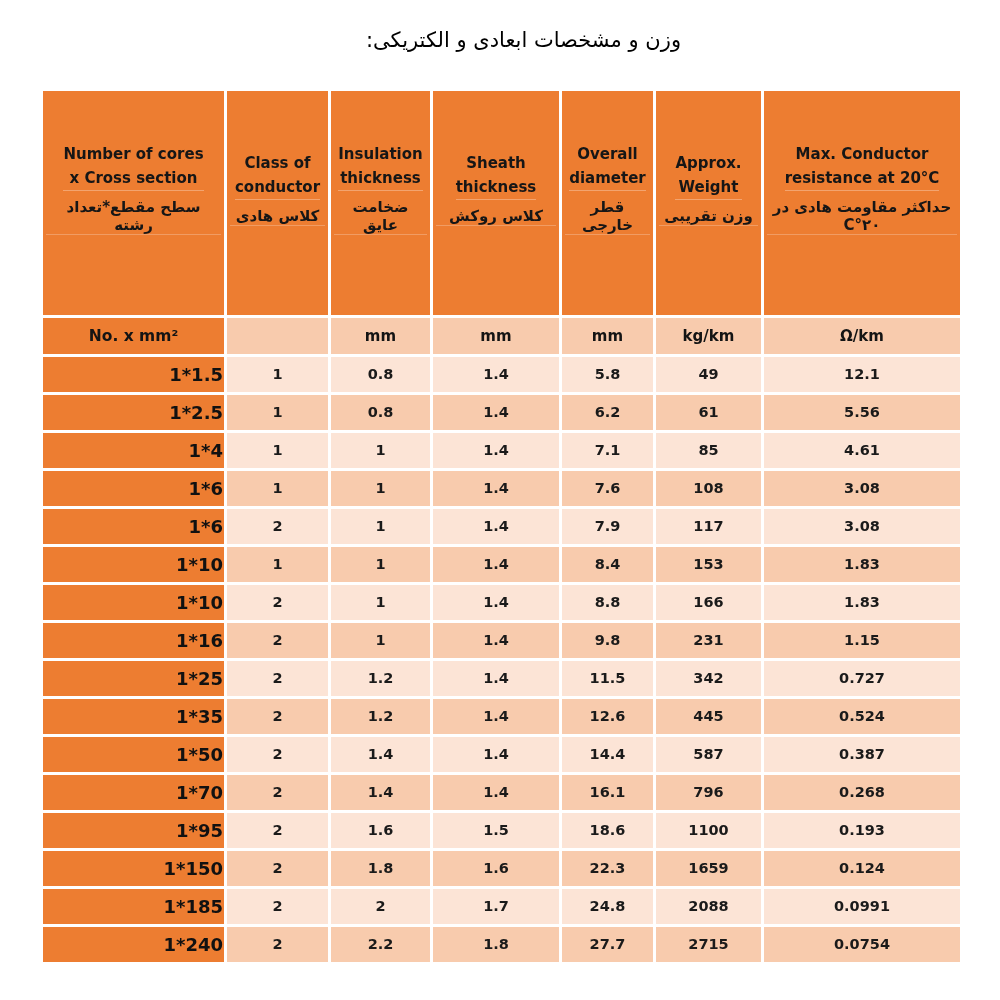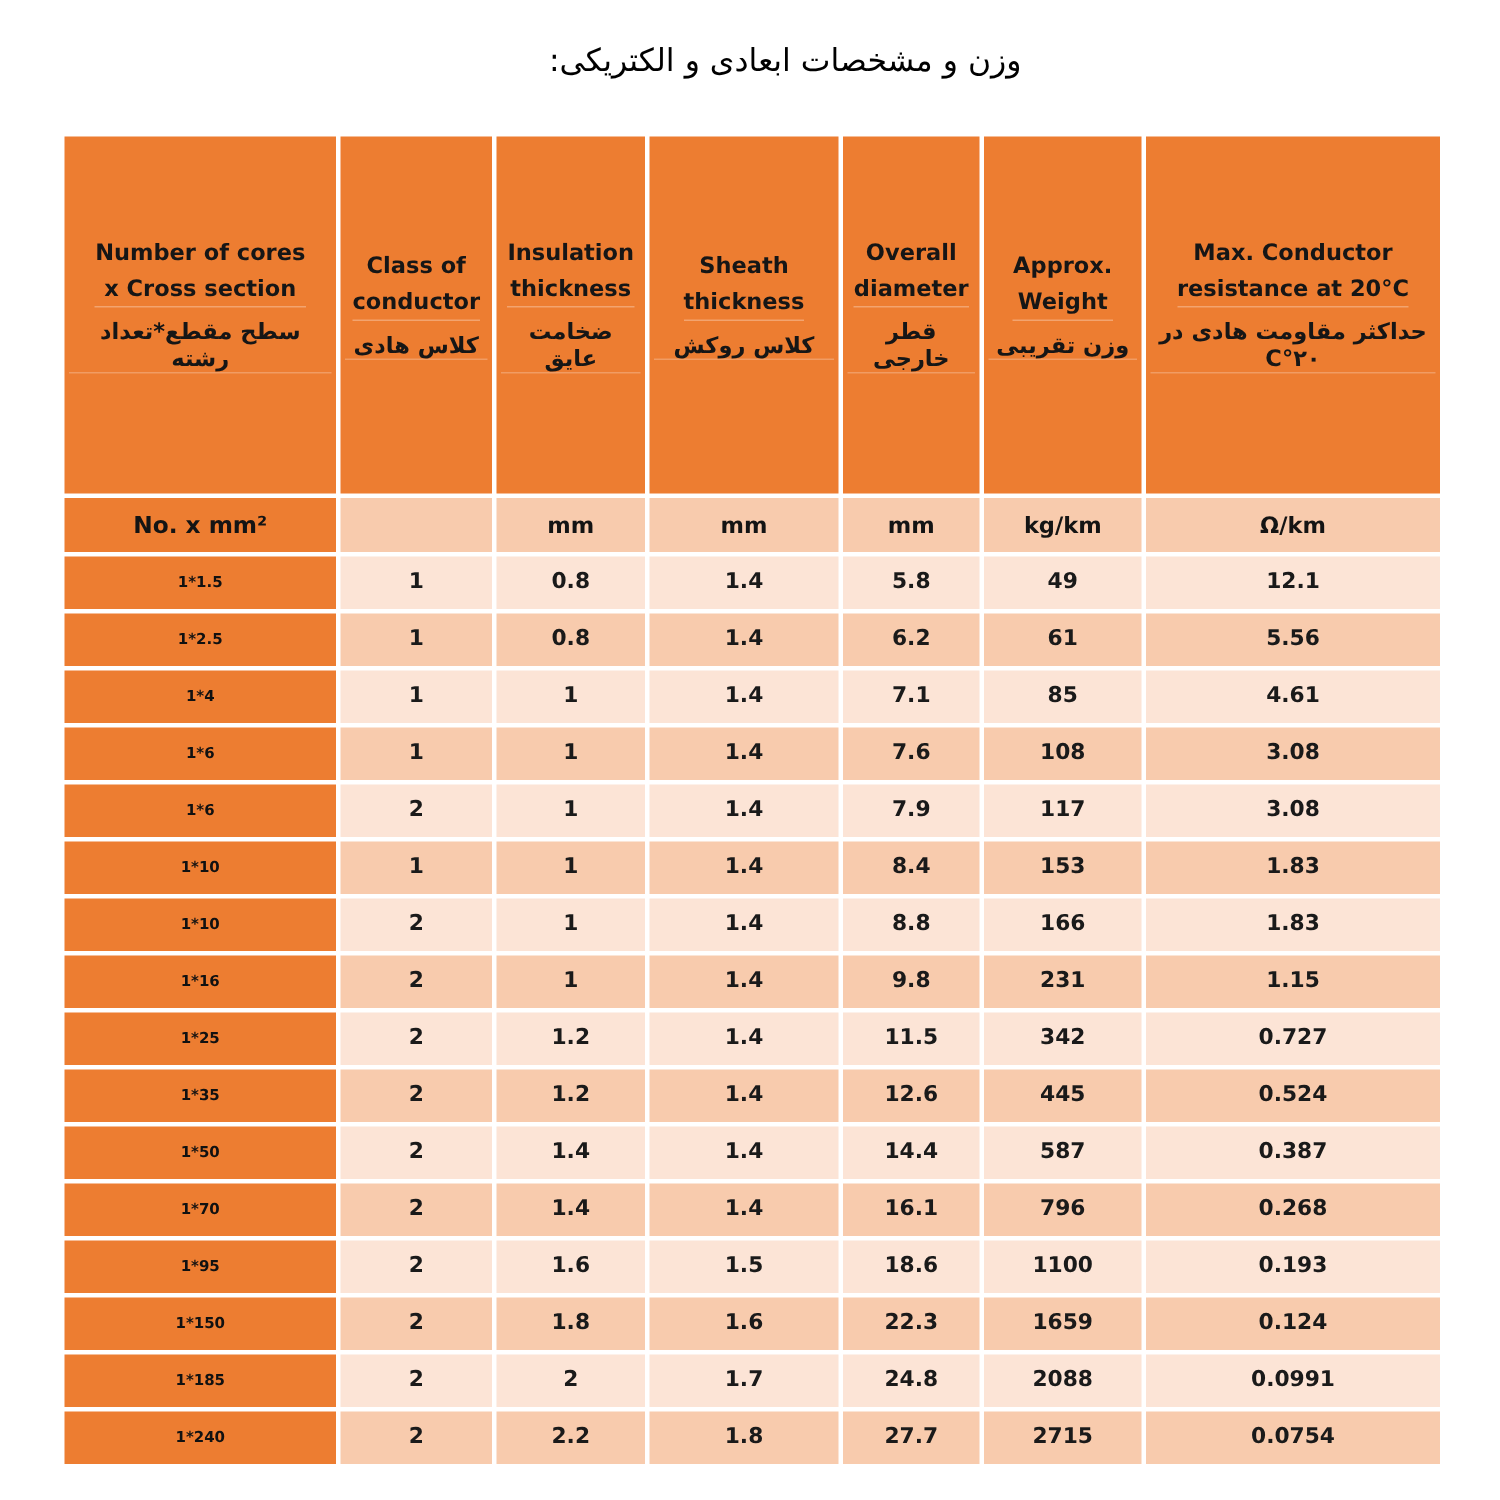--- a/index.html
+++ b/index.html
@@ -30,21 +30,21 @@
   col.c3 { width: 99px;  }
   col.c4 { width: 126px; }
   col.c5 { width: 91px;  }
   col.c6 { width: 105px; }
   col.c7 { width: 196px; }
 
   th.hdr {
     background: #ED7D31;
     height: 196px;
     vertical-align: middle;
-    padding: 14px 3px 28px 3px;
+    padding: 0 3px 28px 3px;
     overflow: hidden;
   }
   .h-en {
     font-weight: bold;
     font-size: 15px;
     line-height: 1.55;
     color: #161616;
     white-space: pre-line;
     display: inline-block;
     border-bottom: 1px solid rgba(252,228,214,0.38);
@@ -76,22 +76,23 @@
     font-size: 14.5px;
     color: #1a1a1a;
     text-align: center;
     vertical-align: middle;
     line-height: 1;
   }
   tbody.data tr:nth-child(odd) td  { background: #FCE4D6; }
   tbody.data tr:nth-child(even) td { background: #F8CBAD; }
   tbody.data td:first-child {
     background: #ED7D31 !important;
-    font-size: 10px;
+    font-size: 18px;
     color: #111111;
+    text-align: right;
   }
   th, td { text-align: center; }
 </style>
 </head>
 <body>
 
 <div class="page-title">وزن و مشخصات ابعادی و الکتریکی:</div>
 
 <table class="spec">
   <colgroup>

